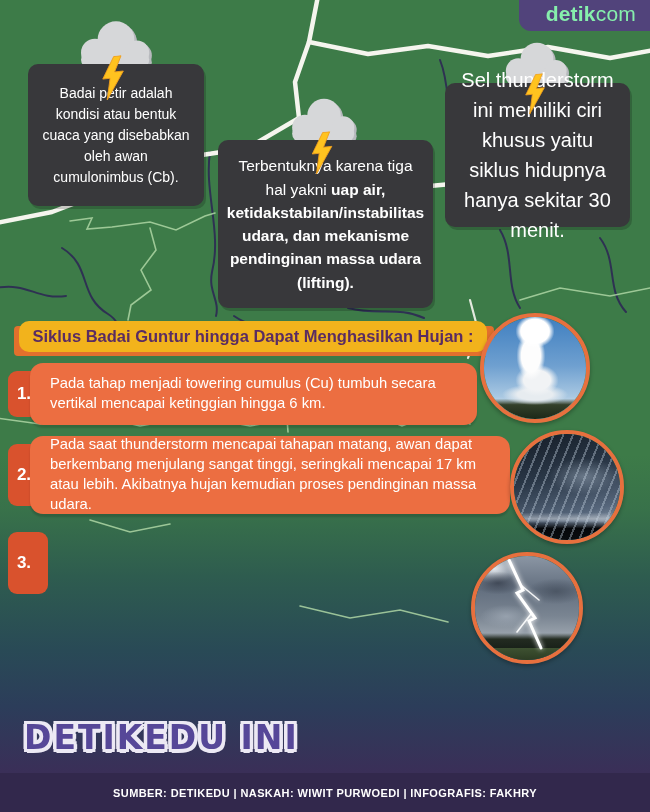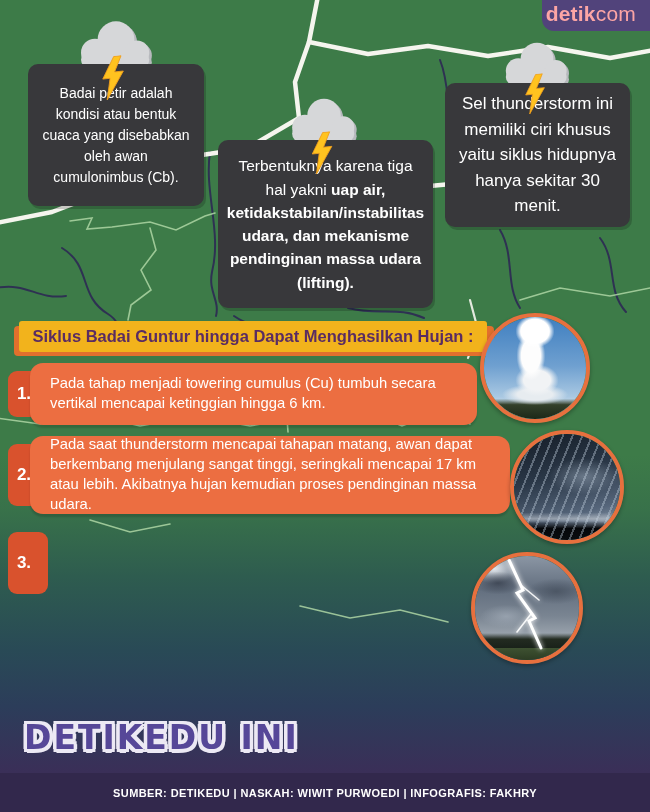--- a/index.html
+++ b/index.html
@@ -11,42 +11,42 @@
       #3d7b48 0%, #3d7b48 56%, #38714a 63%, #2e5c4f 71%,
       #294a56 80%, #2c3d5a 87%, #3a2f58 95%, #3a2e55 100%);
   }
   .abs { position:absolute; }
 
   
   svg.map { position:absolute; inset:0; z-index:1; }
 
   
   .logo-badge {
-    top:0; right:0; z-index:8; background:#51437b; color:#fca5a5;
-    padding:2px 14px 5px 4px; border-bottom-left-radius:12px;
+    top:0; right:0; z-index:8; background:#51437b; color:#86efac;
+    padding:2px 14px 5px 27px; border-bottom-left-radius:12px;
     font-size:21px; letter-spacing:.2px;
   }
   .logo-badge b { font-weight:700; }
   .logo-badge span.lt { font-weight:400; }
 
   
   .panel {
     background:#38383b; border-radius:10px; color:#fff; z-index:3;
     display:flex; align-items:center; justify-content:center;
     text-align:center; padding:10px 12px;
     box-shadow:2px 3px 0 rgba(0,0,0,.18);
   }
   .panel p { width:100%; }
   .cloud { z-index:2; }
   .bolt  { z-index:4; transform:rotate(-6deg); }
 
   
   .head-underlay { background:#e2702d; border-radius:4px; z-index:2; }
   .head-bar {
-    background:#f2b31c; border-radius:3px; z-index:3; color:#5a2c62;
+    background:#f2b31c; border-radius:10px; z-index:3; color:#5a2c62;
     font-weight:700; font-size:16.5px; display:flex; align-items:center;
     justify-content:center;
   }
 
   
   .stage-tab { background:#d9522d; border-radius:9px; z-index:2; }
   .stage-box {
     background:#ec6e41; border-radius:13px; z-index:3; color:#fff;
     font-size:14.8px; line-height:1.35; display:flex; align-items:center;
     padding:8px 24px 8px 20px;
@@ -213,21 +213,21 @@
         <circle cx="74" cy="42" r="14"></circle>
       <rect x="10" y="40" width="78" height="20" rx="10"></rect>
     </g>
   </svg>
 
   <svg class="abs bolt" style="left:522px; top:74px;" width="26" height="40" viewBox="0 0 34 60">
     <path d="M21 1 L3 30 L13 30 L6 59 L32 22 L20 22 L31 1 Z" fill="#ffc31f" stroke="#ef9d1d" stroke-width="1.2"></path>
   </svg>
 
   <div class="abs panel" style="left:445px; top:83px; width:185px; height:144px;">
-    <p style="font-size:17px; line-height:1.5;">Sel thunderstorm ini memiliki ciri khusus yaitu siklus hidupnya hanya sekitar 30 menit.</p>
+    <p style="font-size:20px; line-height:1.5;">Sel thunderstorm ini memiliki ciri khusus yaitu siklus hidupnya hanya sekitar 30 menit.</p>
   </div>
 
   <div class="abs head-underlay" style="left:14px; top:326px; width:480px; height:30px;"></div>
   <div class="abs head-bar" style="left:19px; top:321px; width:468px; height:31px;">
     <span>Siklus Badai Guntur hingga Dapat Menghasilkan Hujan :</span>
   </div>
 
   <div class="abs stage-tab" style="left:8px; top:371px; width:40px; height:46px;"></div>
   <div class="abs stage-box" style="left:30px; top:363px; width:447px; height:62px;">
     <p>Pada tahap menjadi towering cumulus (Cu) tumbuh secara vertikal mencapai ketinggian hingga 6 km.</p>

